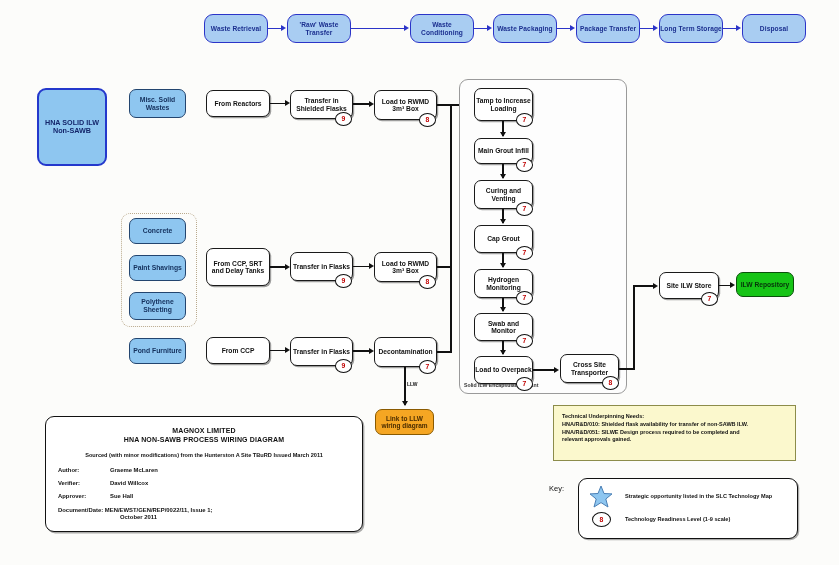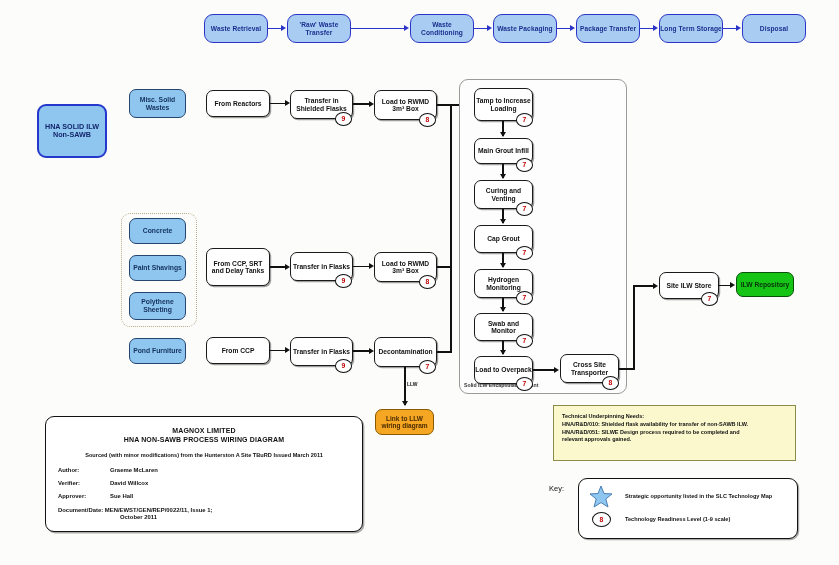--- a/index.html
+++ b/index.html
@@ -135,21 +135,21 @@
         <span>Long Term Storage</span>
       </div>
     <div class="ln lnh" style="left:723px;top:27.5px;width:15px;"></div>
     <div class="arrow bl-ar" style="left:736px;top:25px;"></div>
 
     <div class="node pill" style="left:742px;top:14px;width:64px;height:29px;">
         <span>Disposal</span>
       </div>
   </div>
 
-  <div class="node bluebig" style="left:37px;top:104px;width:70px;height:54px;">
+  <div class="node bluebig" style="left:37px;top:88px;width:70px;height:78px;">
     <span>HNA SOLID ILW Non-SAWB</span>
   </div>
 
   <div class="node bluebox" style="left:129px;top:89px;width:57px;height:29px;">
       <span>Misc. Solid Wastes</span>
     </div>
 
   <div class="dotgroup" style="left:121px;top:213px;width:74px;height:112px;"></div>
   <div class="node bluebox" style="left:129px;top:218px;width:57px;height:26px;">
       <span>Concrete</span>

